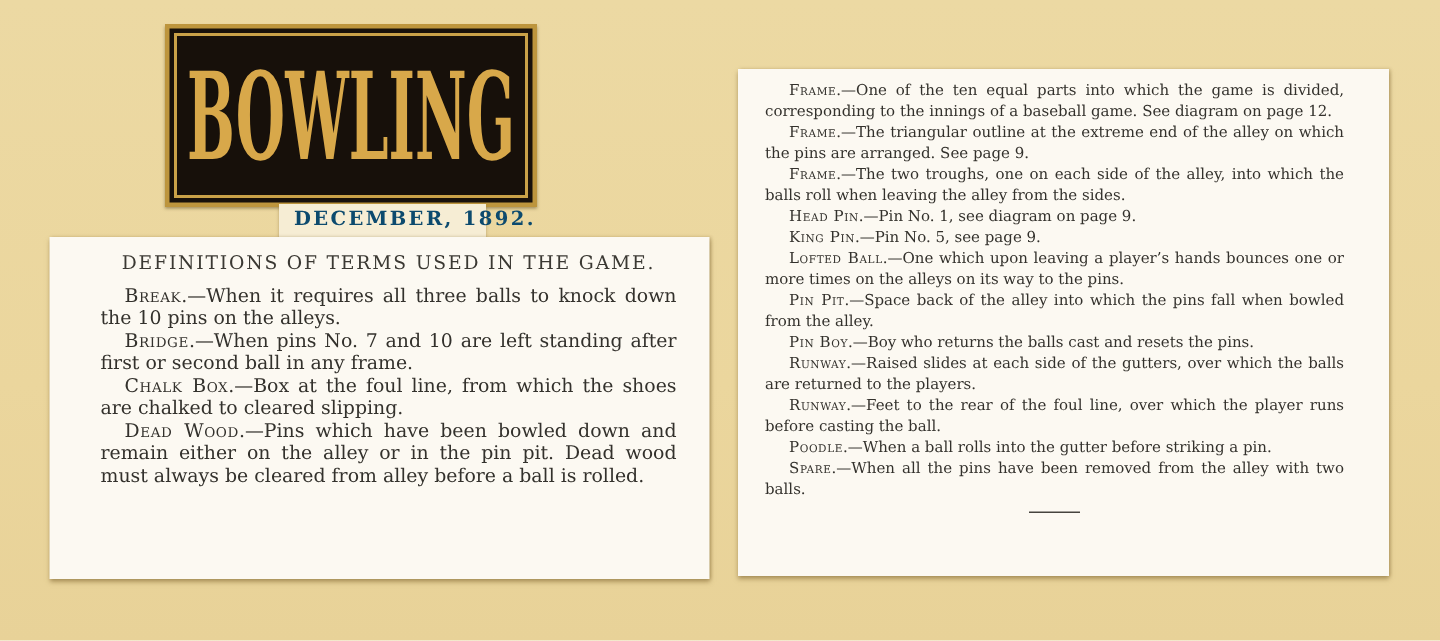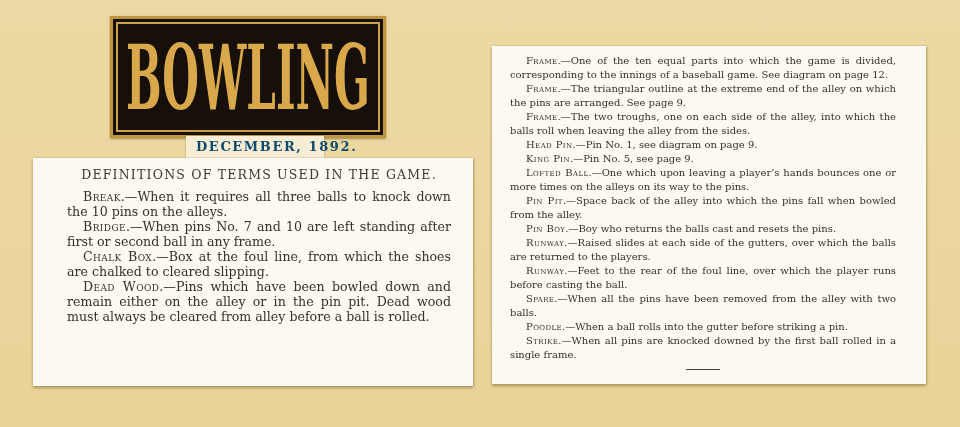--- a/index.html
+++ b/index.html
@@ -11,21 +11,21 @@
     height: 427px;
     background: linear-gradient(180deg, #ecd9a3 0%, #ebd69d 60%, #e8d298 100%);
     font-family: "DejaVu Serif", "Liberation Serif", serif;
     overflow: hidden;
   }
 
   
   .logo-box {
     position: absolute;
     left: 110px; top: 16px;
-    width: 276px; height: 122px;
+    width: 248px; height: 122px;
     background: #17100a;
     border: 3px solid #bd953d;
     box-sizing: border-box;
     box-shadow: 0 1px 2px rgba(90,70,25,0.5);
   }
   .logo-inner {
     position: absolute;
     inset: 3px;
     border: 2px solid #c9a148;
   }
@@ -121,20 +121,19 @@
     <p class="entry"><span class="term">Frame</span><span>.—One of the ten equal parts into which the game is divided, corresponding to the innings of a baseball game. See diagram on page 12.</span></p>
     <p class="entry"><span class="term">Frame</span><span>.—The triangular outline at the extreme end of the alley on which the pins are arranged. See page 9.</span></p>
     <p class="entry"><span class="term">Frame</span><span>.—The two troughs, one on each side of the alley, into which the balls roll when leaving the alley from the sides.</span></p>
     <p class="entry"><span class="term">Head Pin</span><span>.—Pin No. 1, see diagram on page 9.</span></p>
     <p class="entry"><span class="term">King Pin</span><span>.—Pin No. 5, see page 9.</span></p>
     <p class="entry"><span class="term">Lofted Ball</span><span>.—One which upon leaving a player’s hands bounces one or more times on the alleys on its way to the pins.</span></p>
     <p class="entry"><span class="term">Pin Pit</span><span>.—Space back of the alley into which the pins fall when bowled from the alley.</span></p>
     <p class="entry"><span class="term">Pin Boy</span><span>.—Boy who returns the balls cast and resets the pins.</span></p>
     <p class="entry"><span class="term">Runway</span><span>.—Raised slides at each side of the gutters, over which the balls are returned to the players.</span></p>
     <p class="entry"><span class="term">Runway</span><span>.—Feet to the rear of the foul line, over which the player runs before casting the ball.</span></p>
+    <p class="entry"><span class="term">Poodle</span><span>.—When a ball rolls into the gutter before striking a pin.</span></p>
     <p class="entry"><span class="term">Spare</span><span>.—When all the pins have been removed from the alley with two balls.</span></p>
-    <p class="entry"><span class="term">Poodle</span><span>.—When a ball rolls into the gutter before striking a pin.</span></p>
-    <p class="entry"><span class="term">Strike</span><span>.—When all pins are knocked downed by the first ball rolled in a single frame.</span></p>
 
     <div class="end-rule"></div>
   </div>
 
 </div>
 
 </body></html>

